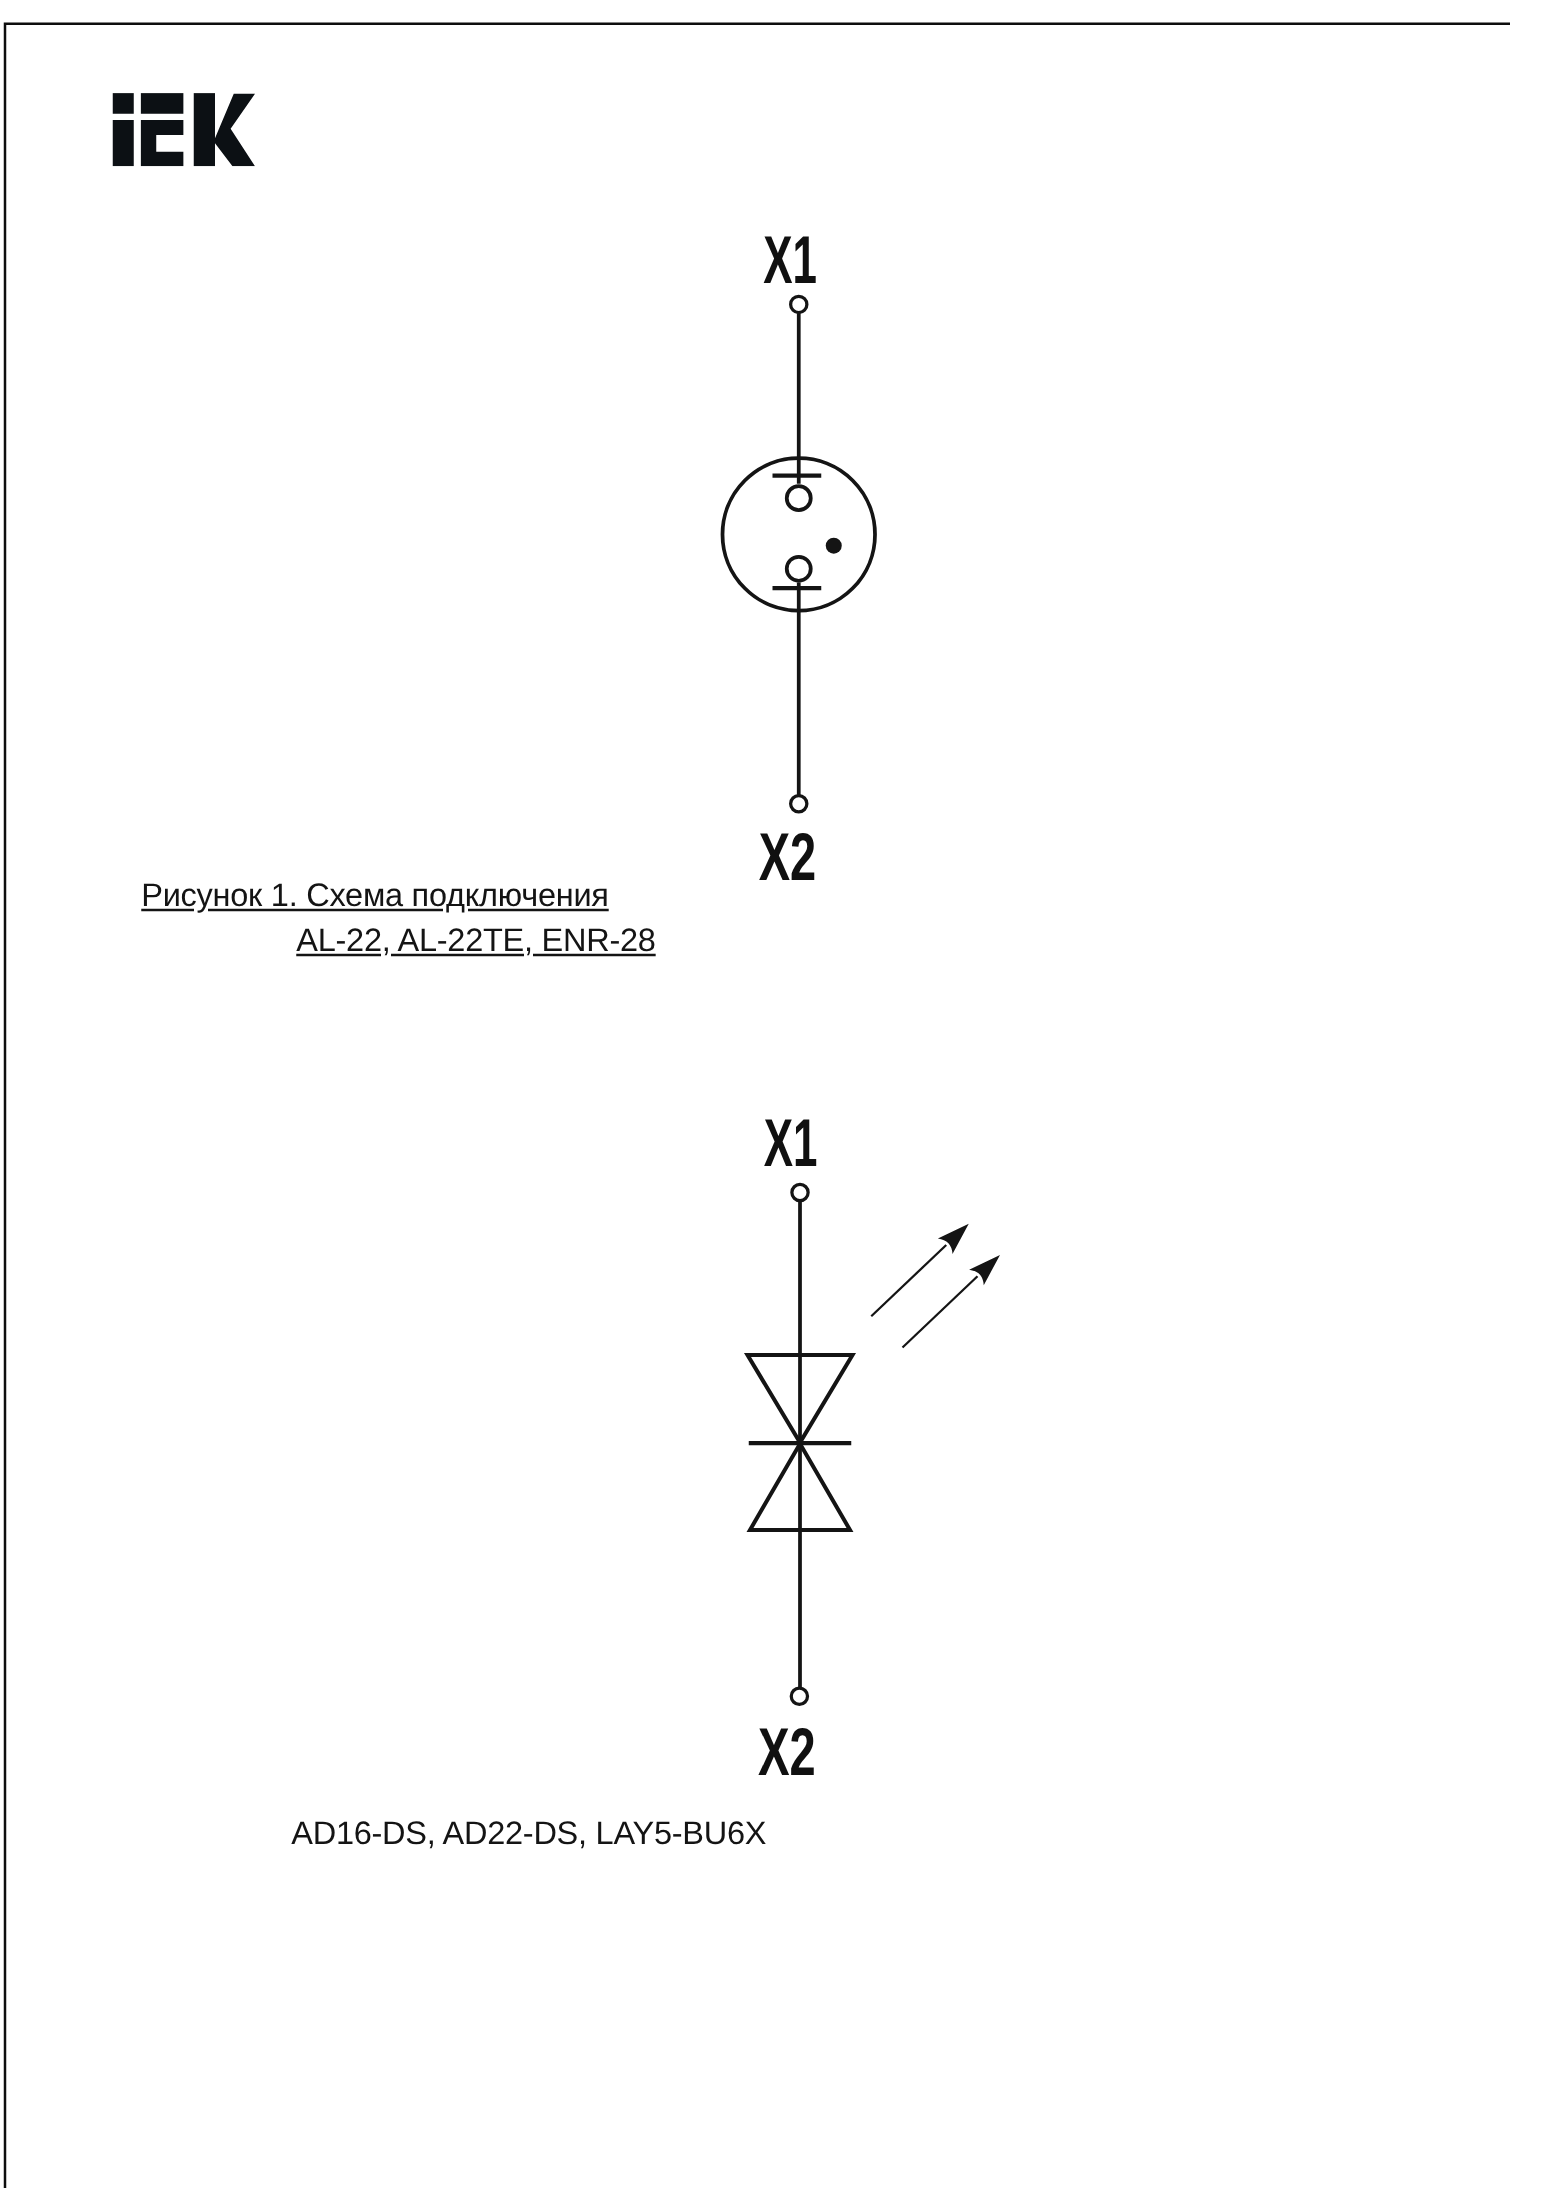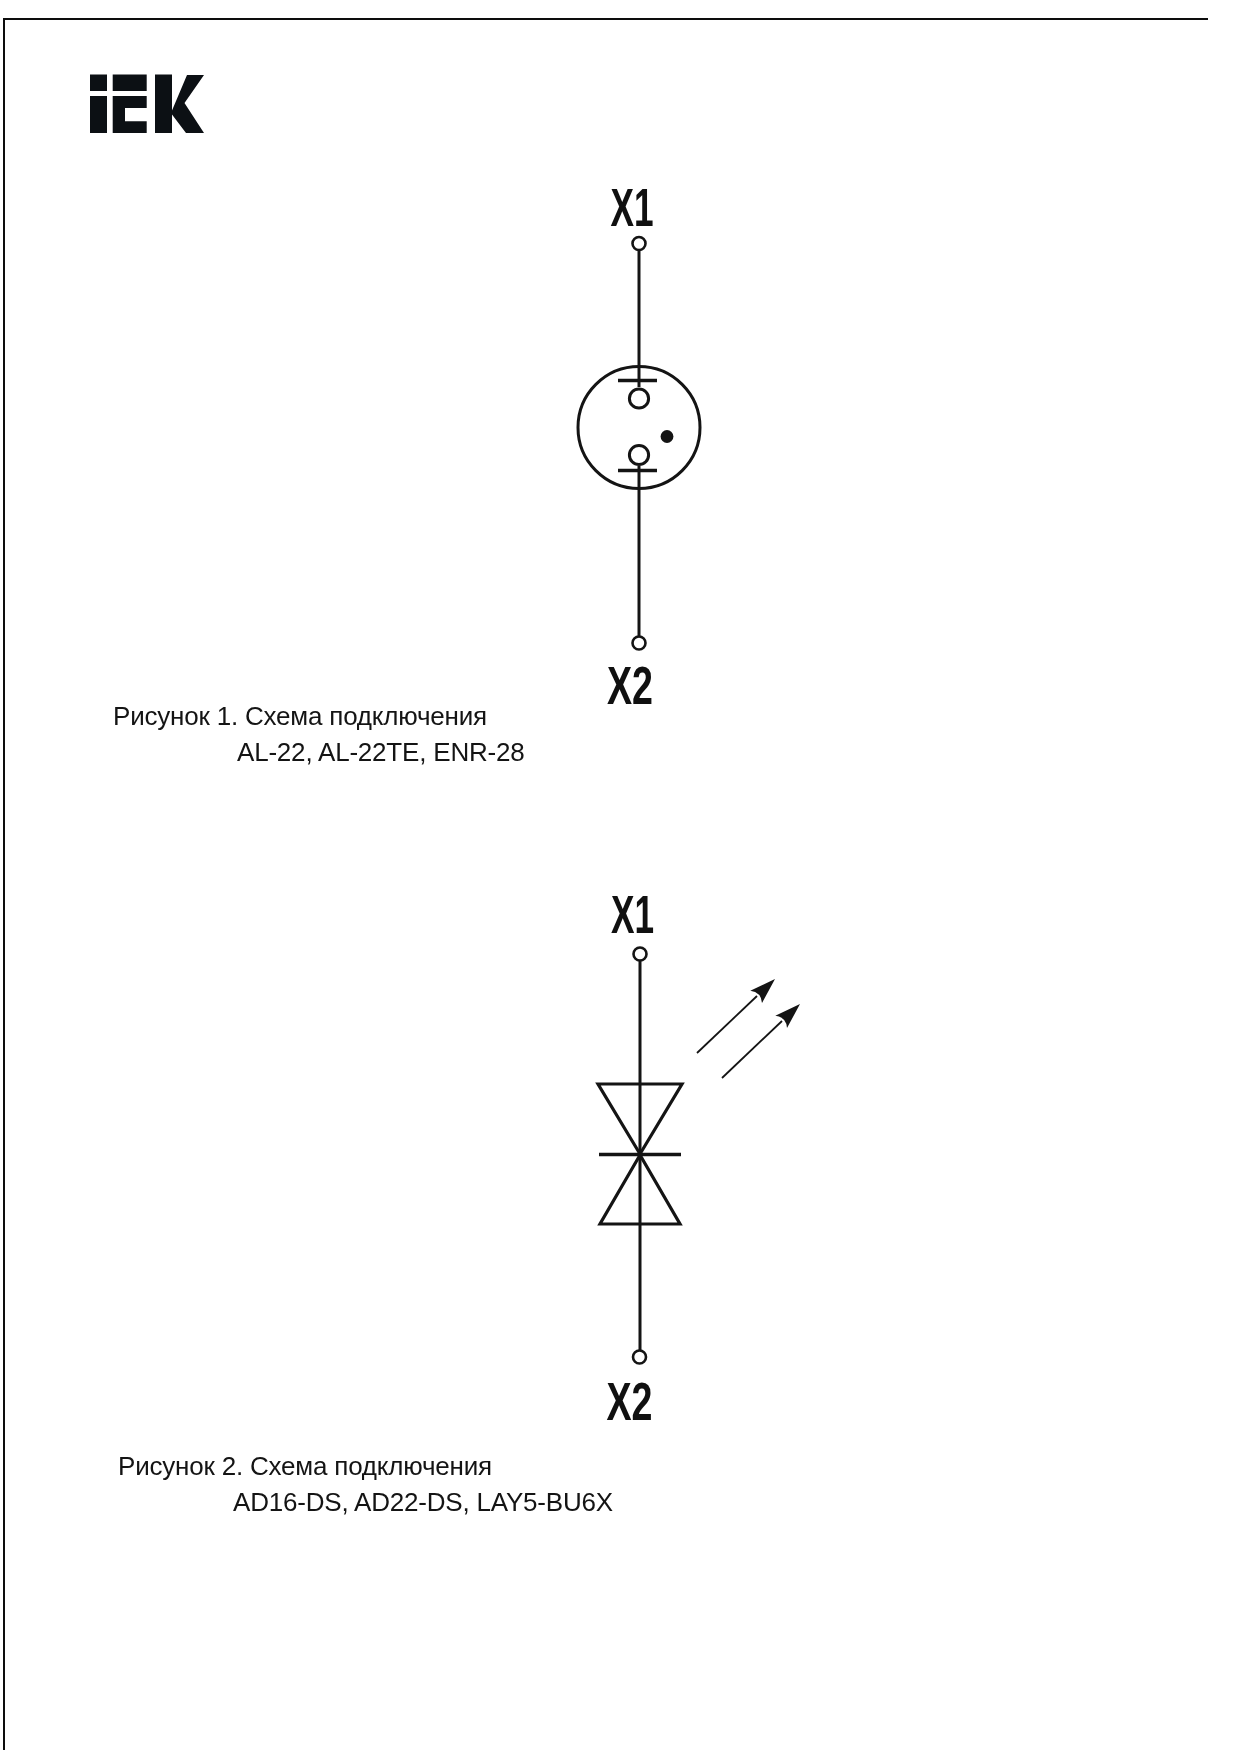--- a/index.html
+++ b/index.html
@@ -39,21 +39,21 @@
     fill: #101010;
   }
   .caption {
     position: absolute;
     color: #141414;
     font-size: 26px;
     line-height: 35.5px;
     letter-spacing: -0.2px;
     white-space: nowrap;
   }
-  .caption1 { left: 113px; top: 683px; }
+  .caption1 { left: 113px; top: 683px; text-decoration: underline; }
   .caption2 { left: 118px; top: 1433px; }
   .caption .models1 { margin-left: 124px; }
   .caption .models2 { margin-left: 115px; }
   .stroke { stroke: #141414; fill: none; }
   .fillblk { fill: #141414; stroke: none; }
 </style>
 </head>
 <body>
 
 <div class="page">
@@ -111,17 +111,16 @@
       <path class="fillblk" d="M775,963 L762,987.1 Q761.3,976.1 750.3,974.7 Z"></path>
       <line class="stroke" x1="722" y1="1062" x2="782" y2="1005" stroke-width="1.8"></line>
       <path class="fillblk" d="M800,988 L787,1012.1 Q786.3,1001.1 775.3,999.7 Z"></path>
     </g>
 
     <circle class="stroke" cx="639.5" cy="1341" r="6.5" stroke-width="2.6" fill="#ffffff"></circle>
     <text class="terminal-label" x="629.5" y="1404" text-anchor="middle" textLength="46" lengthAdjust="spacingAndGlyphs">X2</text>
   </svg>
 
   <div class="caption caption2">
-    <div>Рисунок 2. Схема подключения</div>
     <div class="models2">AD16-DS, AD22-DS, LAY5-BU6X</div>
   </div>
 
 </div>
 
 </body></html>

